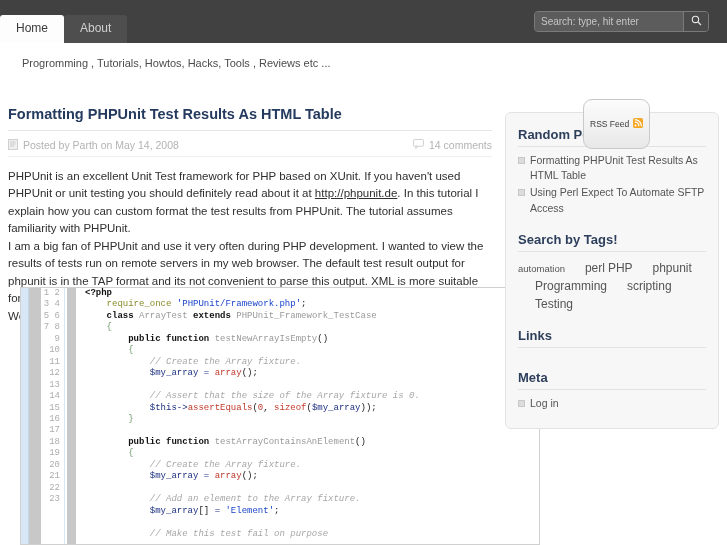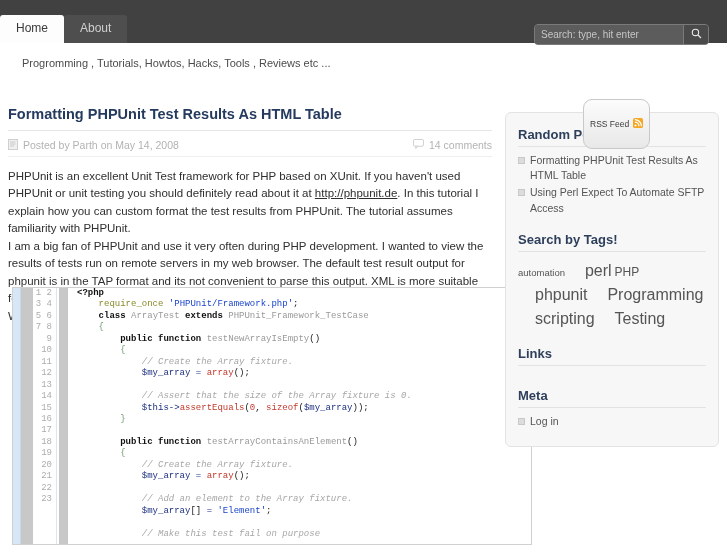--- a/index.html
+++ b/index.html
@@ -35,21 +35,21 @@
     cursor: pointer;
     white-space: nowrap;
   }
   .nav-tab.active {
     background: #fdfdfd;
     color: #3a3a3a;
   }
 
   
   .search-wrap {
-    position: absolute; right: 18px; top: 24px;
+    position: absolute; right: 18px; top: 11px;
     display: flex;
     align-items: stretch;
     background: #5a5a5a;
     border: 1px solid #7a7a7a;
     border-radius: 4px;
     height: 21px;
     width: 175px;
     overflow: hidden;
   }
   .search-input {
@@ -124,21 +124,21 @@
     color: #2f2f2f;
     line-height: 1.52;
   }
   .post-body a {
     color: #2f2f2f;
     text-decoration: underline;
   }
 
   
   .codebox {
-    position: absolute; left: 12px; top: 287px;
+    position: absolute; left: 20px; top: 287px;
     width: 520px; height: 258px;
     border: 1px solid #d0d0d0;
     background: #ffffff;
     overflow: hidden;
   }
   .code-inner {
     display: flex;
     height: 100%;
     font-family: "Liberation Mono", monospace;
     font-size: 9px;
@@ -228,21 +228,21 @@
     border: 1px solid #c8c8c8;
   }
   .tagcloud {
     font-size: 10.5px;
     color: #555555;
     line-height: 1.5;
     padding-top: 2px;
   }
   .tagcloud a { color: #555555; text-decoration: none; cursor: pointer; }
   .tag-sm { font-size: 9.5px; }
-  .tag-md { font-size: 16px; padding-left: 17px; }
+  .tag-md { font-size: 12px; padding-left: 17px; }
   .tag-lg { font-size: 12px; }
   .empty-widget { height: 2px; }
 
   .doc-icon { display: inline-block; vertical-align: middle; }
 </style>
 </head>
 <body>
 
 <div class="topbar"></div>
 

